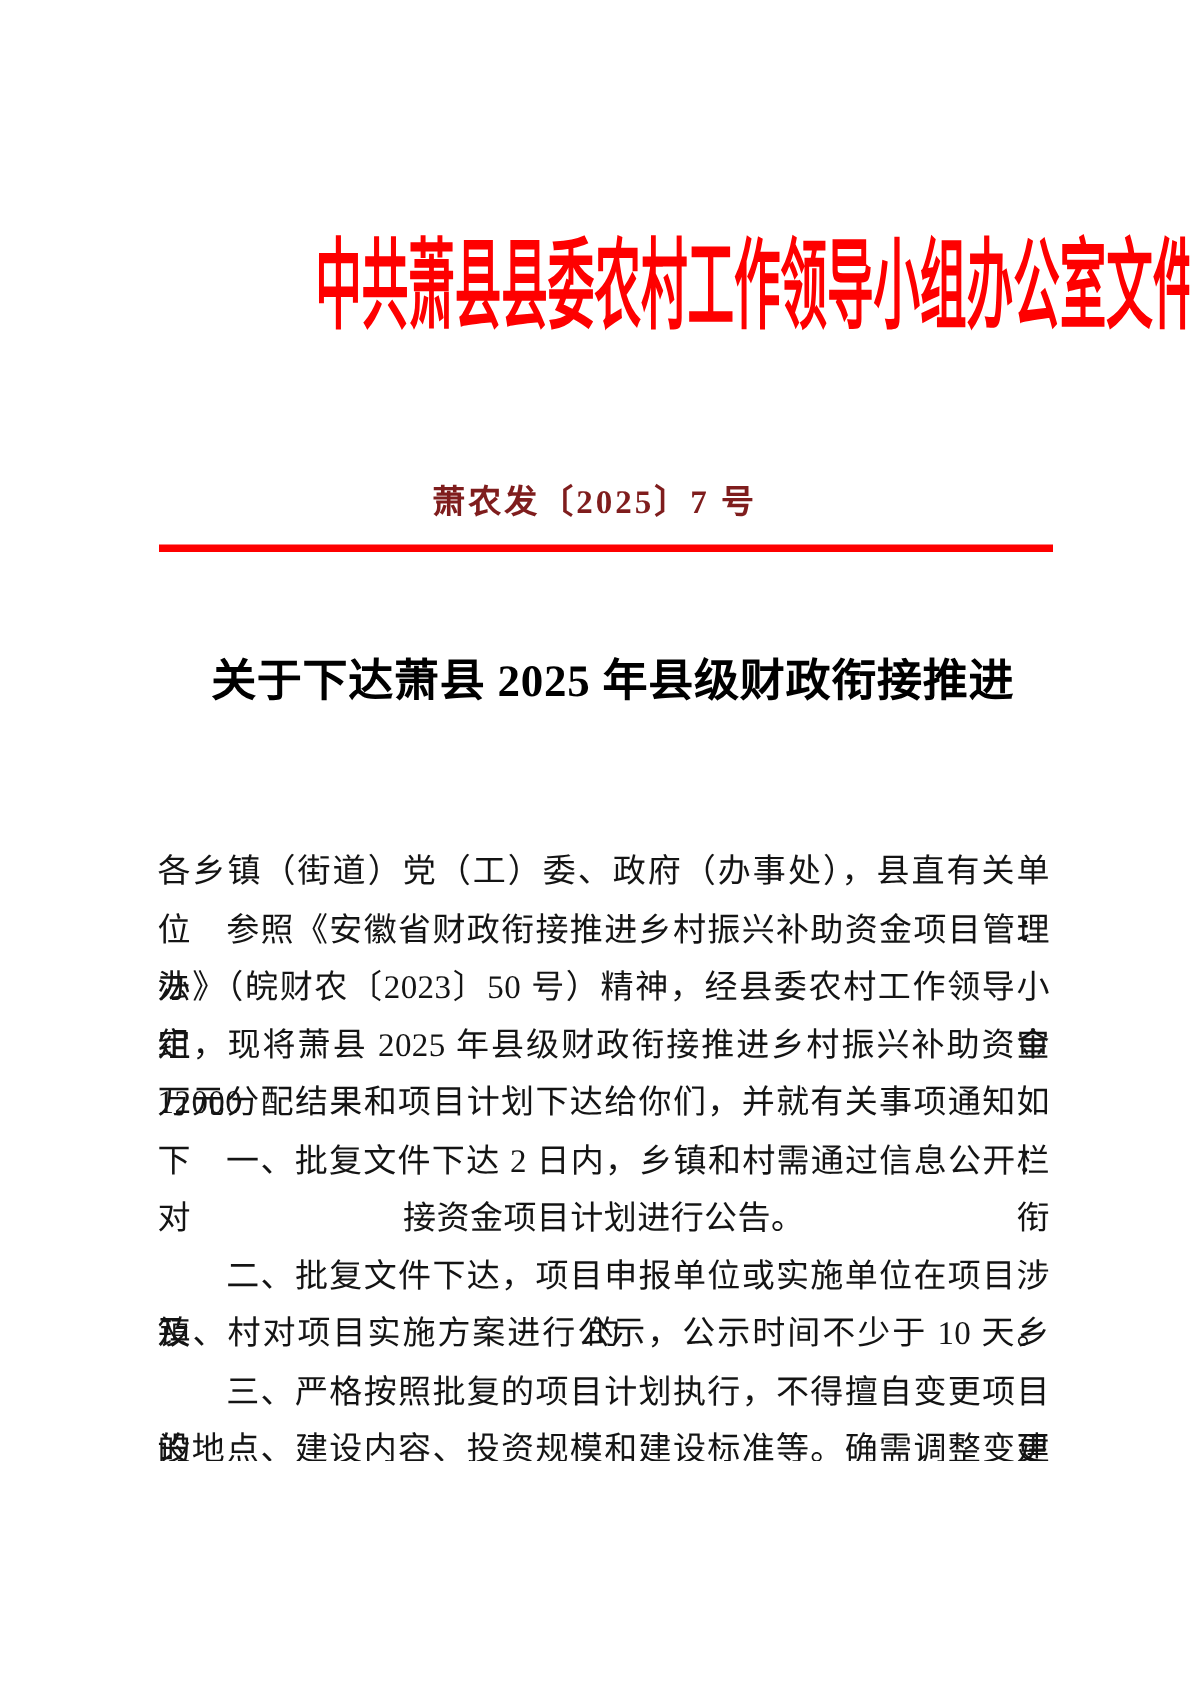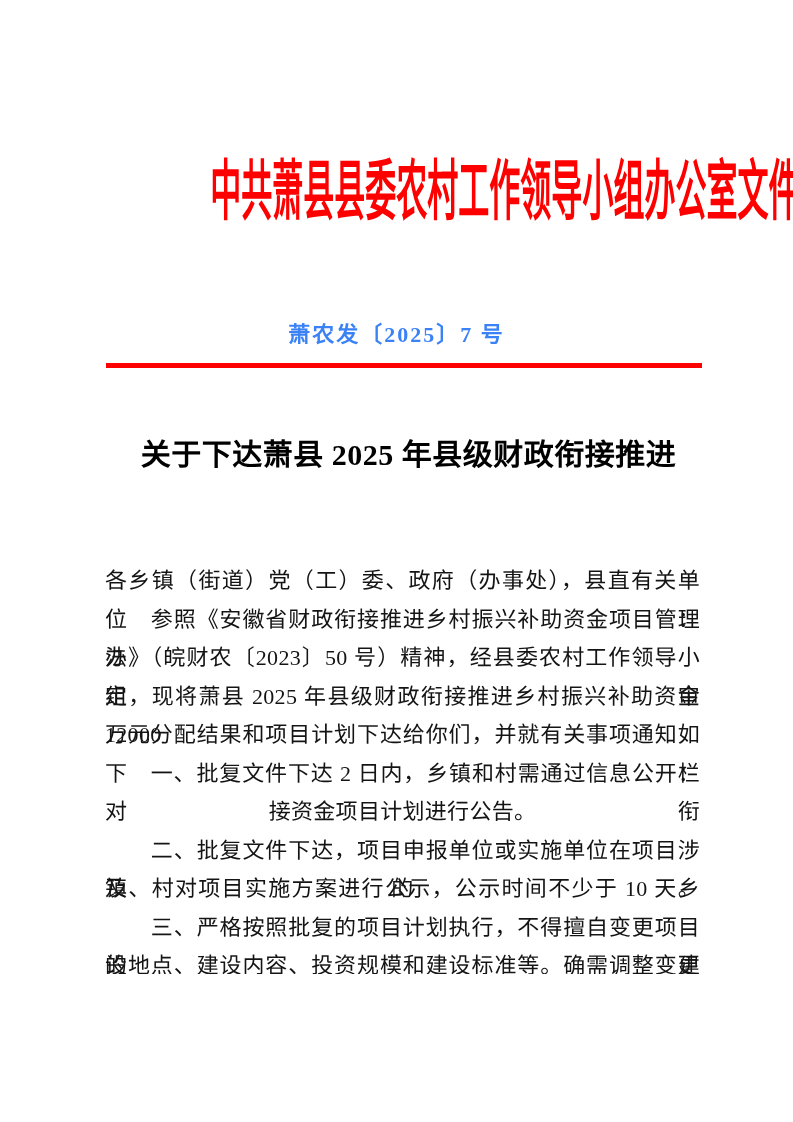--- a/index.html
+++ b/index.html
@@ -27,21 +27,21 @@
   }
   
   .doc-number{
     position:absolute;
     top:320px;left:0;width:100%;
     text-align:center;
     font-size:22px;
     font-weight:bold;
     line-height:30px;
     letter-spacing:2px;
-    color:#3b82f6;
+    color:#7f1d1d;
   }
   
   .red-line{
     position:absolute;
     top:363px;left:106px;
     width:596px;height:5px;
     background:var(--accent,#fe0000);
   }
   
   .doc-title{

